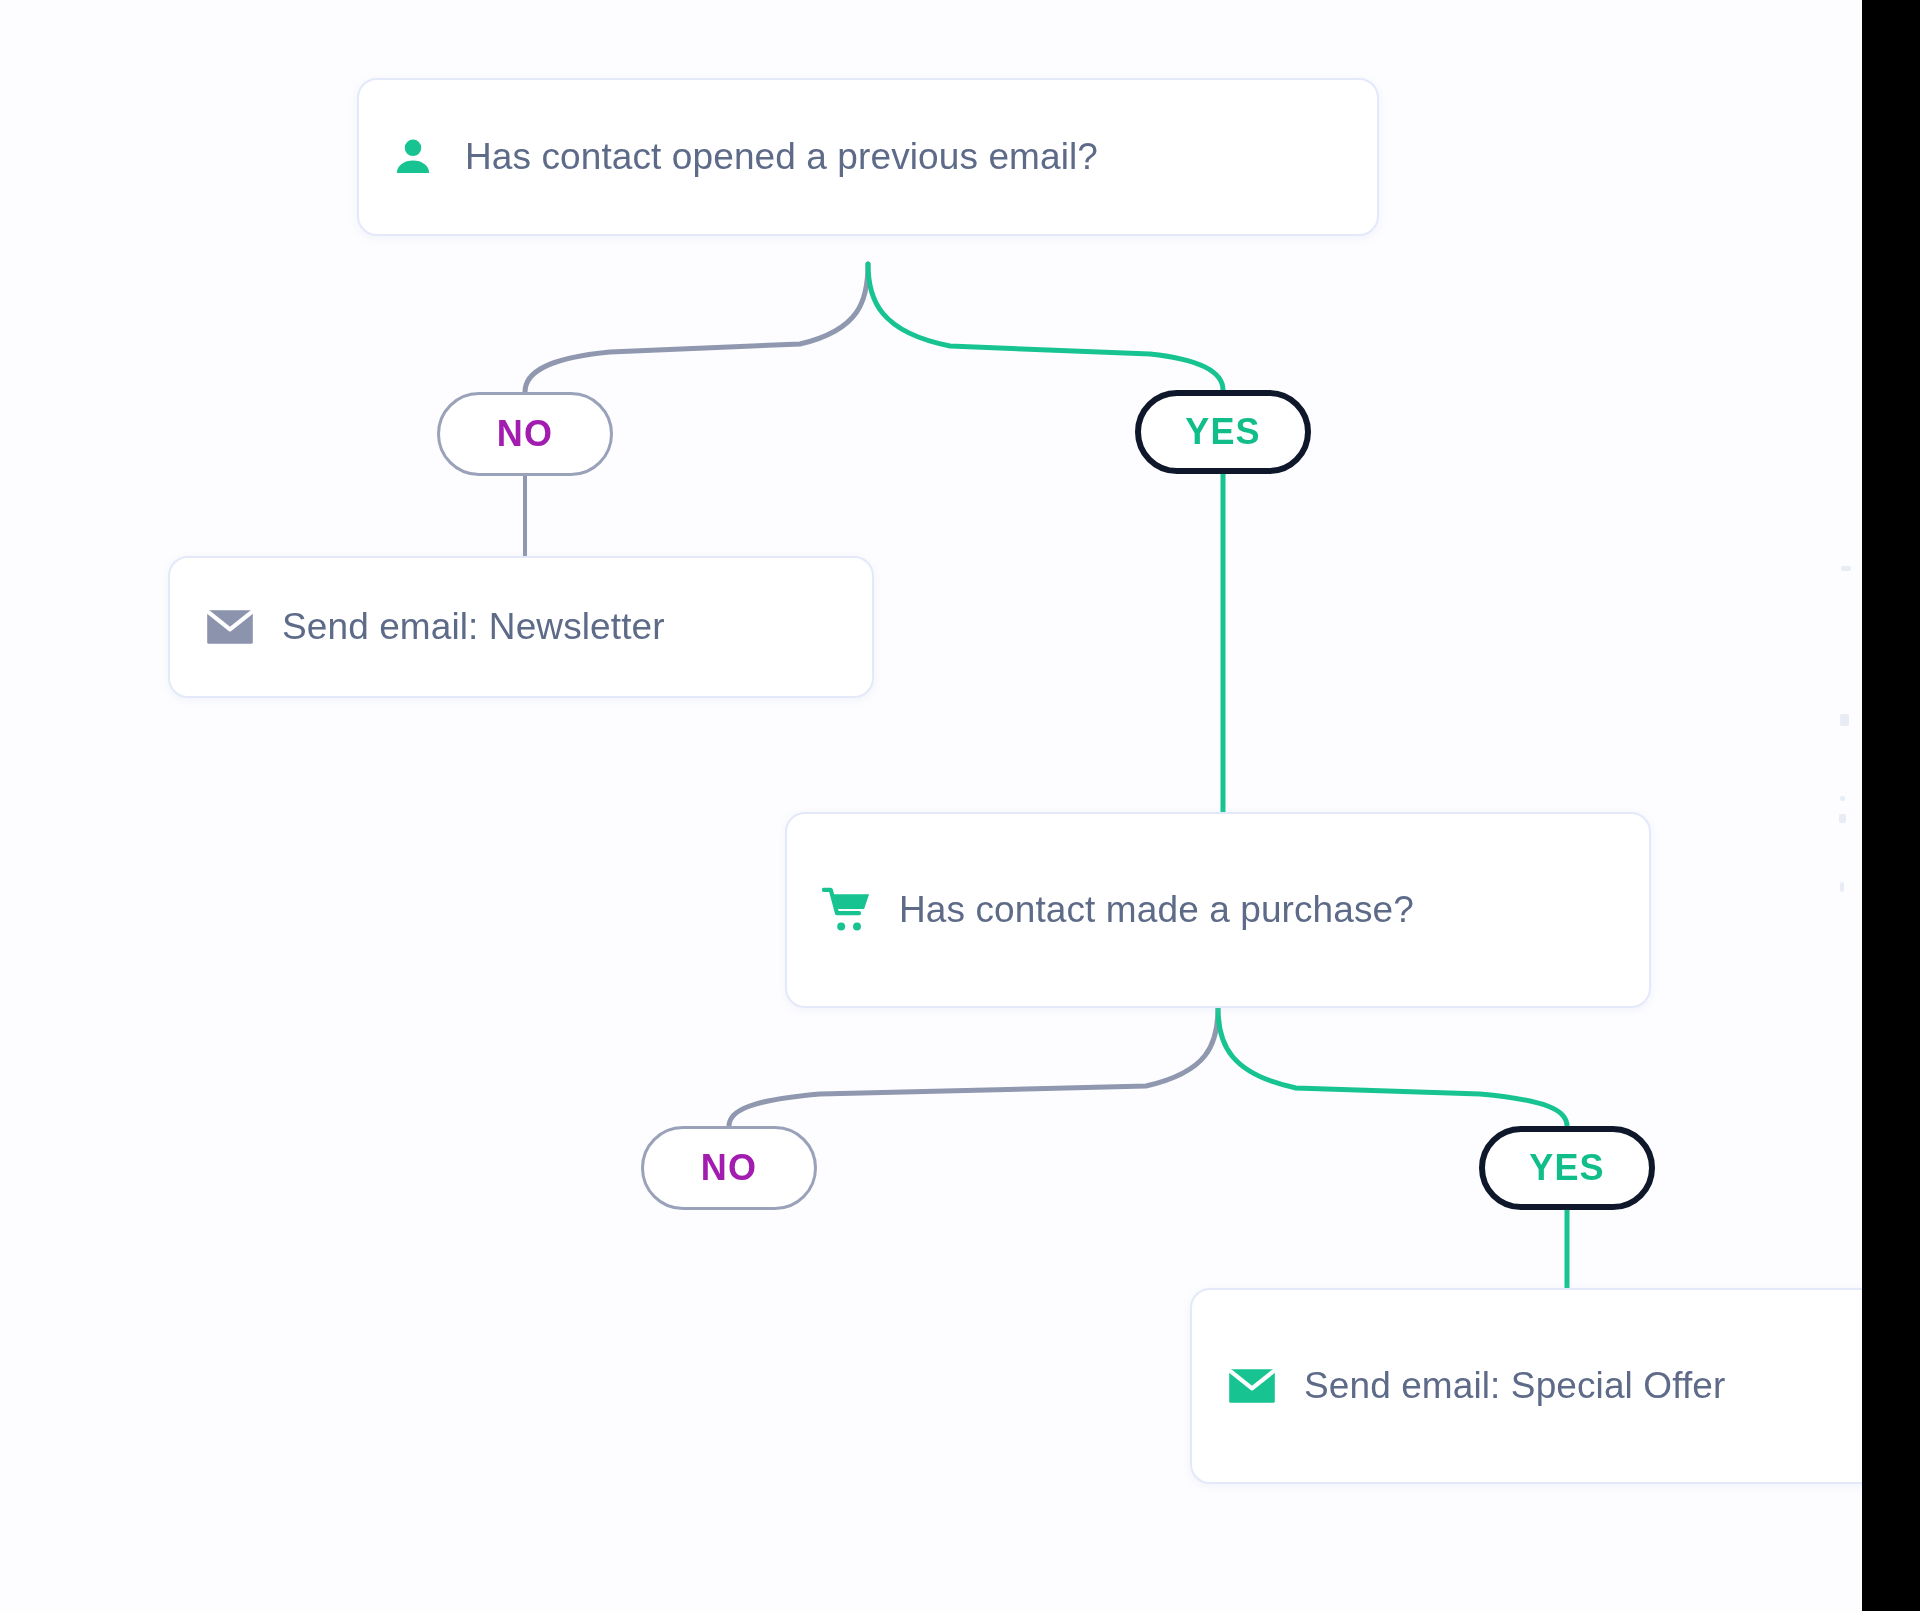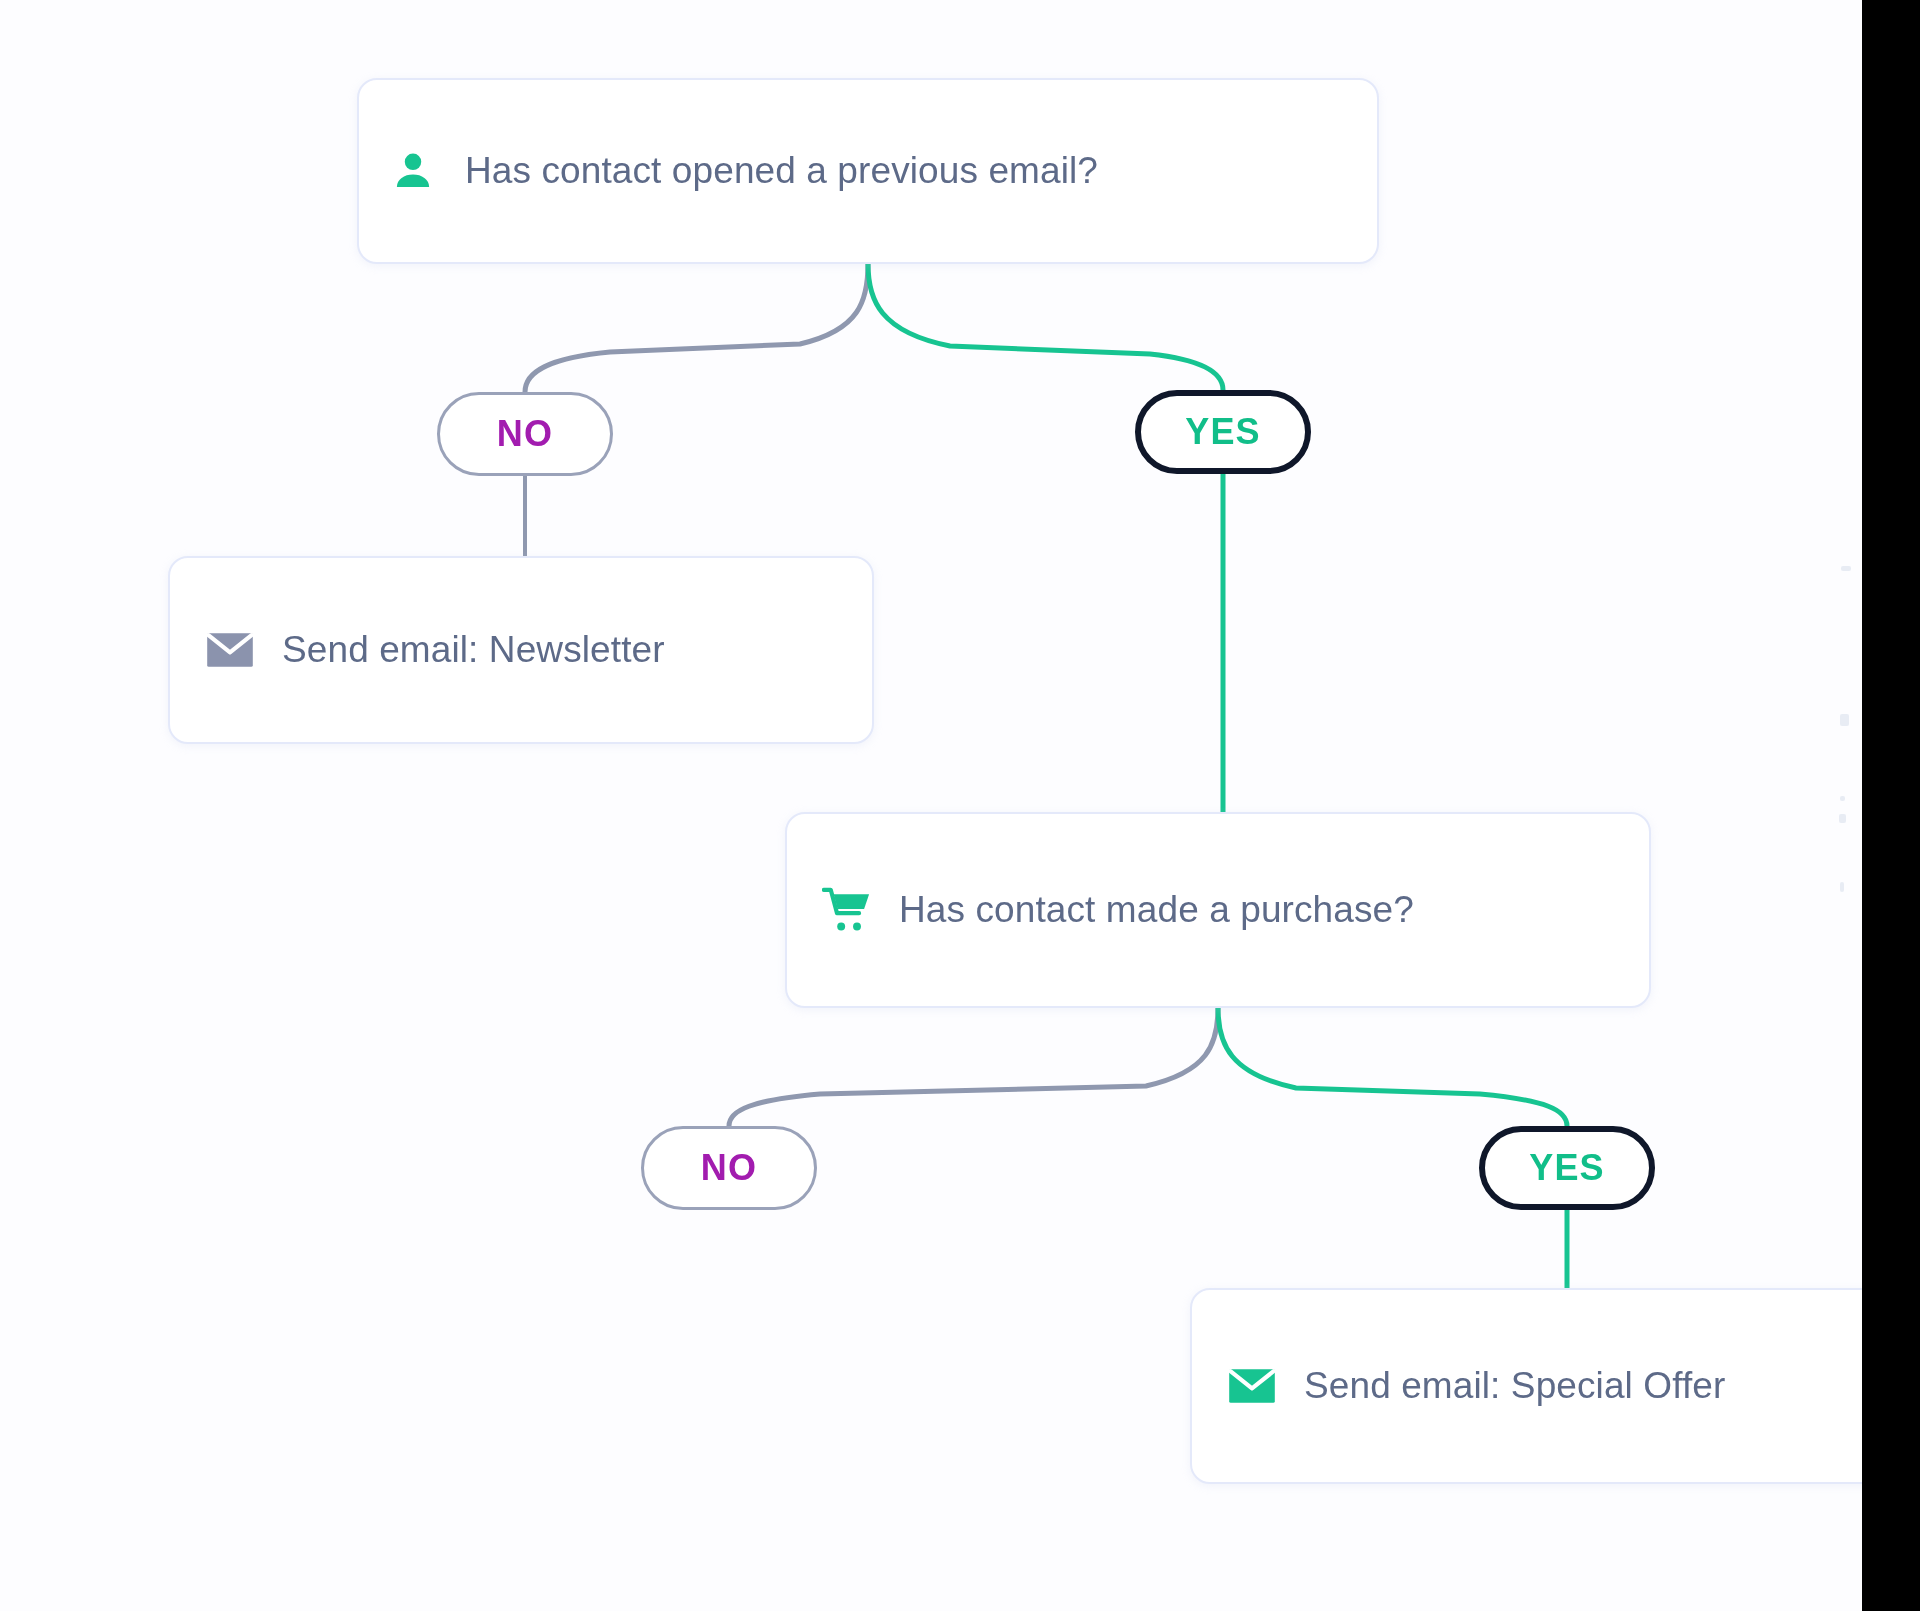--- a/index.html
+++ b/index.html
@@ -76,24 +76,24 @@
   .node-label {
     font-size: 37px;
     font-weight: 500;
     color: #5d6a88;
     letter-spacing: 0.1px;
     white-space: nowrap;
   }
 
   
   #node-opened-email {
-    left: 357px;  top: 78px;   width: 1022px; height: 186px; padding-left: 28px;
+    left: 357px;  top: 78px;   width: 1022px; height: 158px; padding-left: 28px;
   }
   #node-send-newsletter {
-    left: 168px;  top: 556px;  width: 706px;  height: 188px;
+    left: 168px;  top: 556px;  width: 706px;  height: 142px;
   }
   #node-made-purchase {
     left: 785px;  top: 812px;  width: 866px;  height: 196px;
   }
   #node-send-special-offer {
     left: 1190px; top: 1288px; width: 700px;  height: 196px;
   }
 
   
   .branch-pill {

